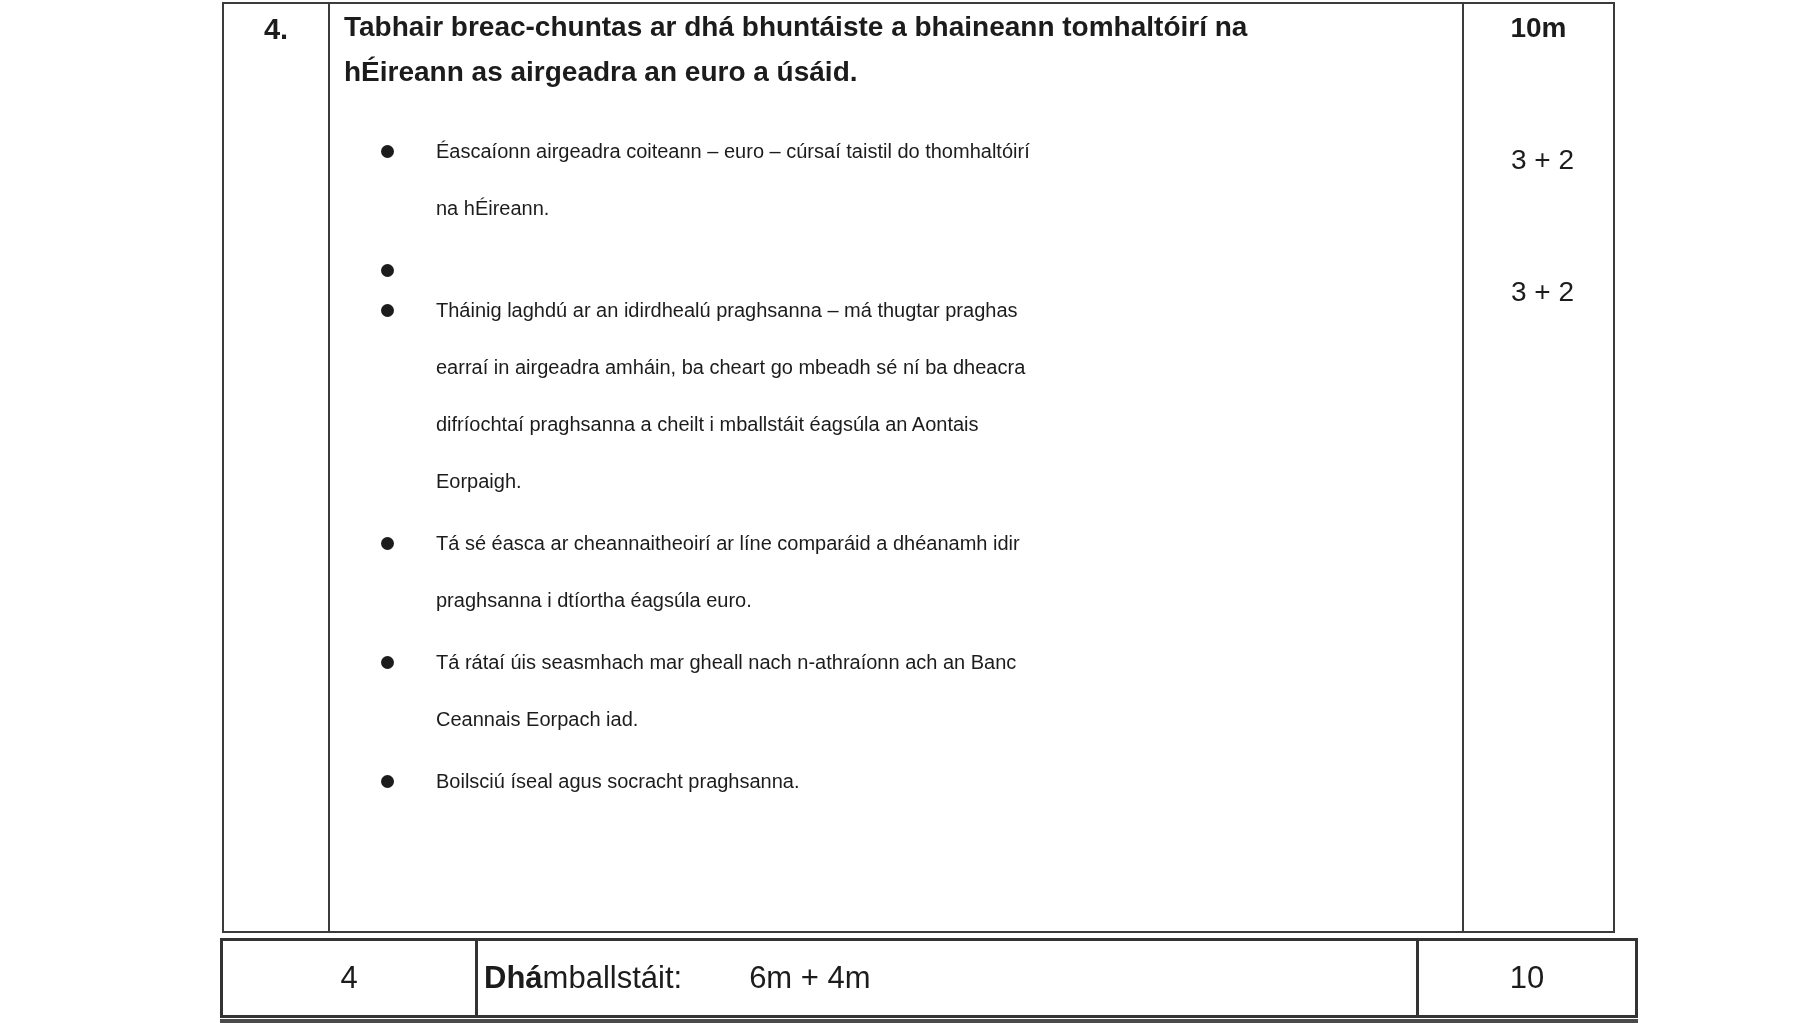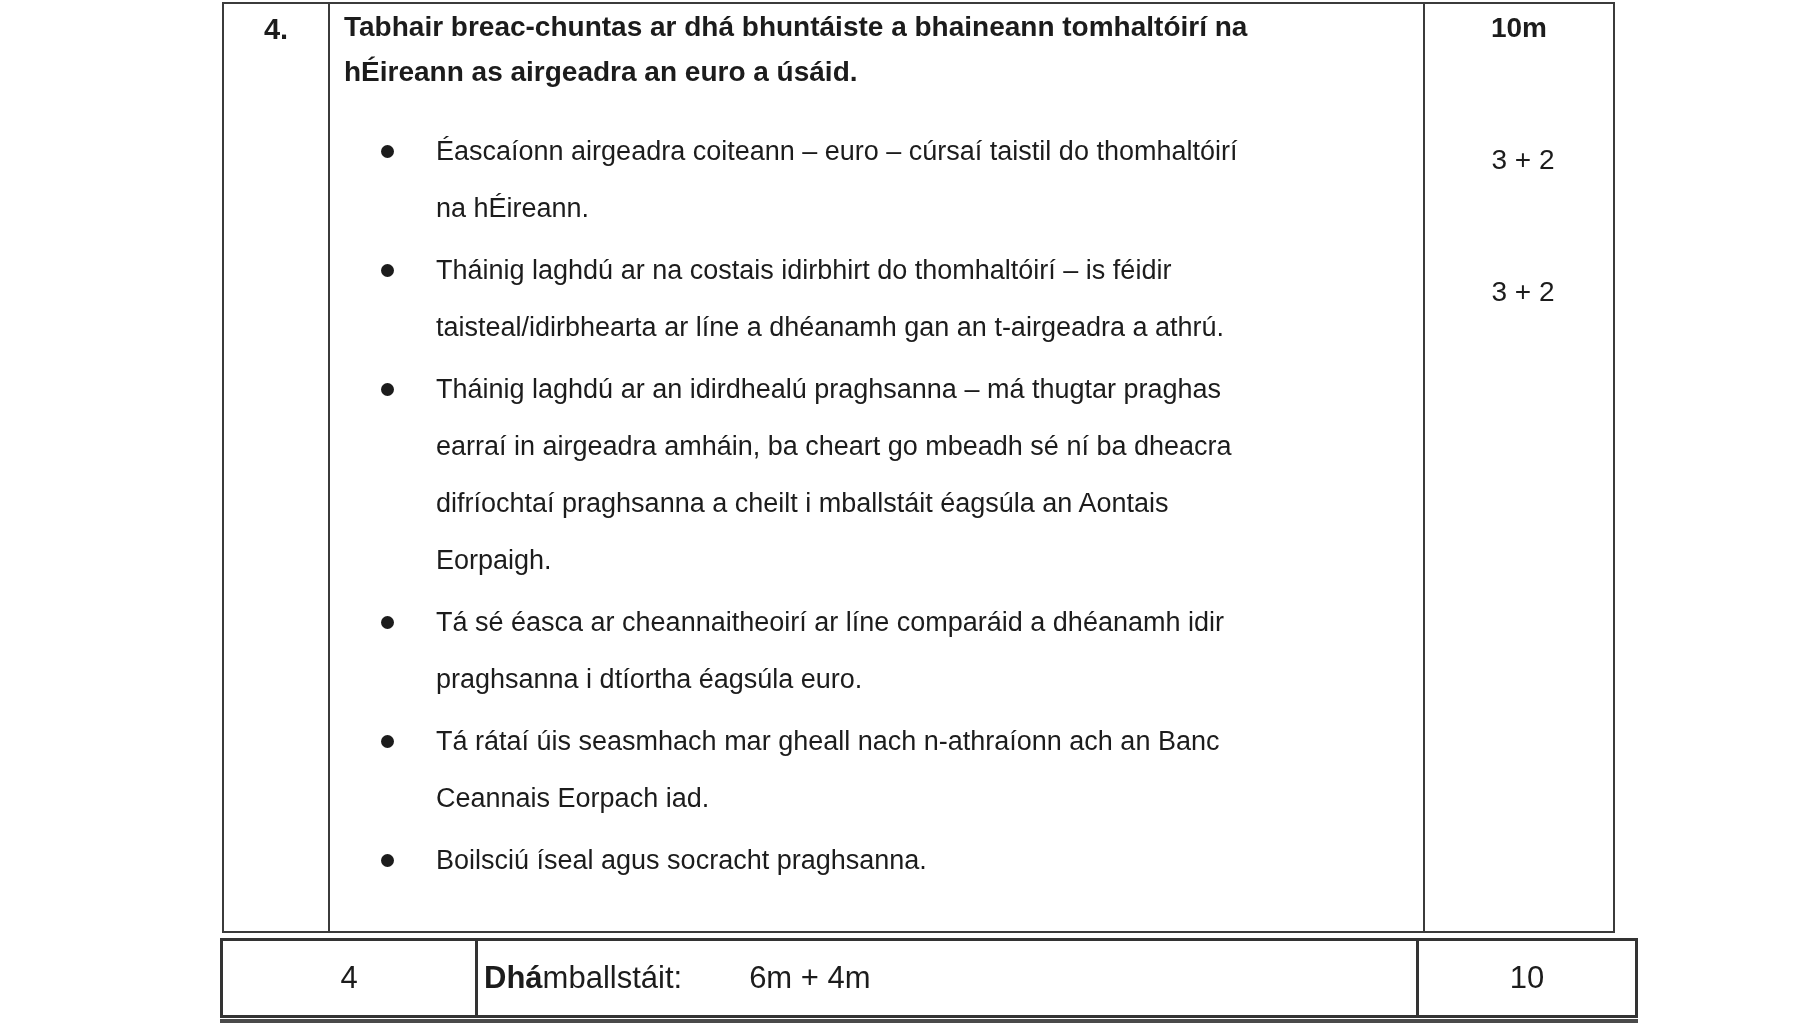--- a/index.html
+++ b/index.html
@@ -40,21 +40,21 @@
     font-weight: bold;
   }
   .col-body {
     flex: 1;
     box-sizing: border-box;
     border-right: 2px solid #3b3b3b;
     padding: 0 24px 0 14px;
     overflow: hidden;
   }
   .col-marks {
-    width: 188px;
+    width: 149px;
     flex: none;
     position: relative;
   }
 
   .prompt {
     font-size: 28px;
     font-weight: bold;
     line-height: 45px;
     white-space: pre-line;
   }
@@ -68,21 +68,21 @@
   }
   .dot {
     flex: none;
     width: 13px;
     height: 13px;
     border-radius: 50%;
     background: #1c1c1c;
     margin: 22px 42px 0 37px;
   }
   .bullet-text {
-    font-size: 27px;
+    font-size: 20px;
     line-height: 57px;
     white-space: pre-line;
   }
 
   .mark-total {
     position: absolute;
     top: 8px;
     left: 0;
     width: 100%;
     text-align: center;
@@ -163,22 +163,20 @@
 hÉireann as airgeadra an euro a úsáid.</div>
 
       <div class="bullets">
         <div class="bullet-row">
           <span class="dot"></span>
           <div class="bullet-text">Éascaíonn airgeadra coiteann – euro – cúrsaí taistil do thomhaltóirí
 na hÉireann.</div>
         </div>
         <div class="bullet-row">
           <span class="dot"></span>
-          <div class="bullet-text">Tháinig laghdú ar na costais idirbhirt do thomhaltóirí – is féidir
-taisteal/idirbhearta ar líne a dhéanamh gan an t-airgeadra a athrú.</div>
         </div>
         <div class="bullet-row">
           <span class="dot"></span>
           <div class="bullet-text">Tháinig laghdú ar an idirdhealú praghsanna – má thugtar praghas
 earraí in airgeadra amháin, ba cheart go mbeadh sé ní ba dheacra
 difríochtaí praghsanna a cheilt i mballstáit éagsúla an Aontais
 Eorpaigh.</div>
         </div>
         <div class="bullet-row">
           <span class="dot"></span>

